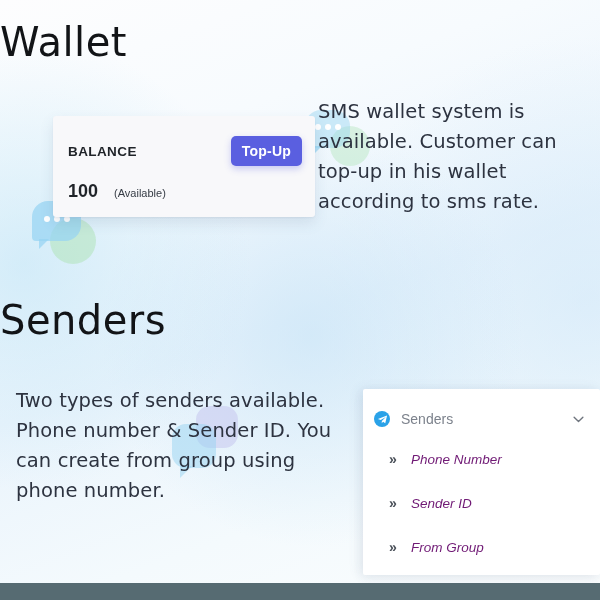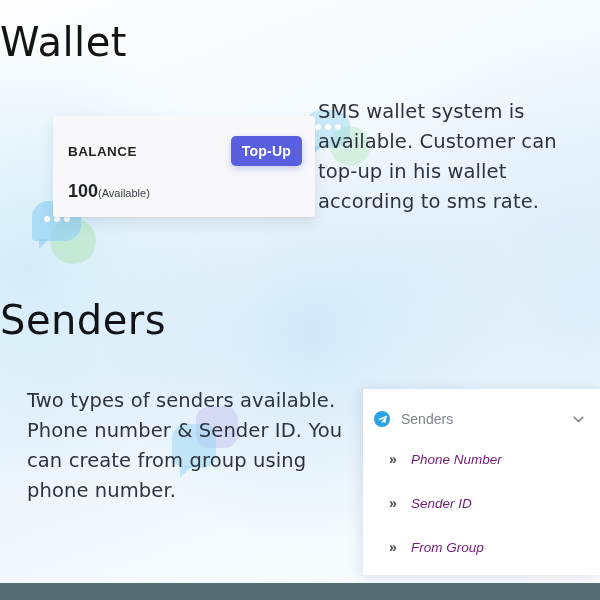--- a/index.html
+++ b/index.html
@@ -88,21 +88,21 @@
     line-height: 30px;
     letter-spacing: 0.1px;
     font-weight: 400;
   }
   #wallet-desc {
     left: 318px;
     top: 97px;
     width: 272px;
   }
   #senders-desc {
-    left: 27px;
+    left: 16px;
     top: 386px;
     width: 340px;
   }
 
   
   #balance-card {
     position: absolute;
     left: 53px;
     top: 116px;
     width: 262px;
@@ -120,21 +120,21 @@
     font-weight: 700;
     letter-spacing: 0.4px;
     color: #1f2328;
   }
   #balance-amount-row {
     position: absolute;
     left: 15px;
     top: 65px;
     display: flex;
     align-items: baseline;
-    gap: 0;
+    gap: 16px;
   }
   #balance-amount {
     font-family: "Liberation Sans", sans-serif;
     font-size: 18px;
     font-weight: 700;
     color: #1f2328;
   }
   #balance-availability {
     font-family: "Liberation Sans", sans-serif;
     font-size: 11px;

